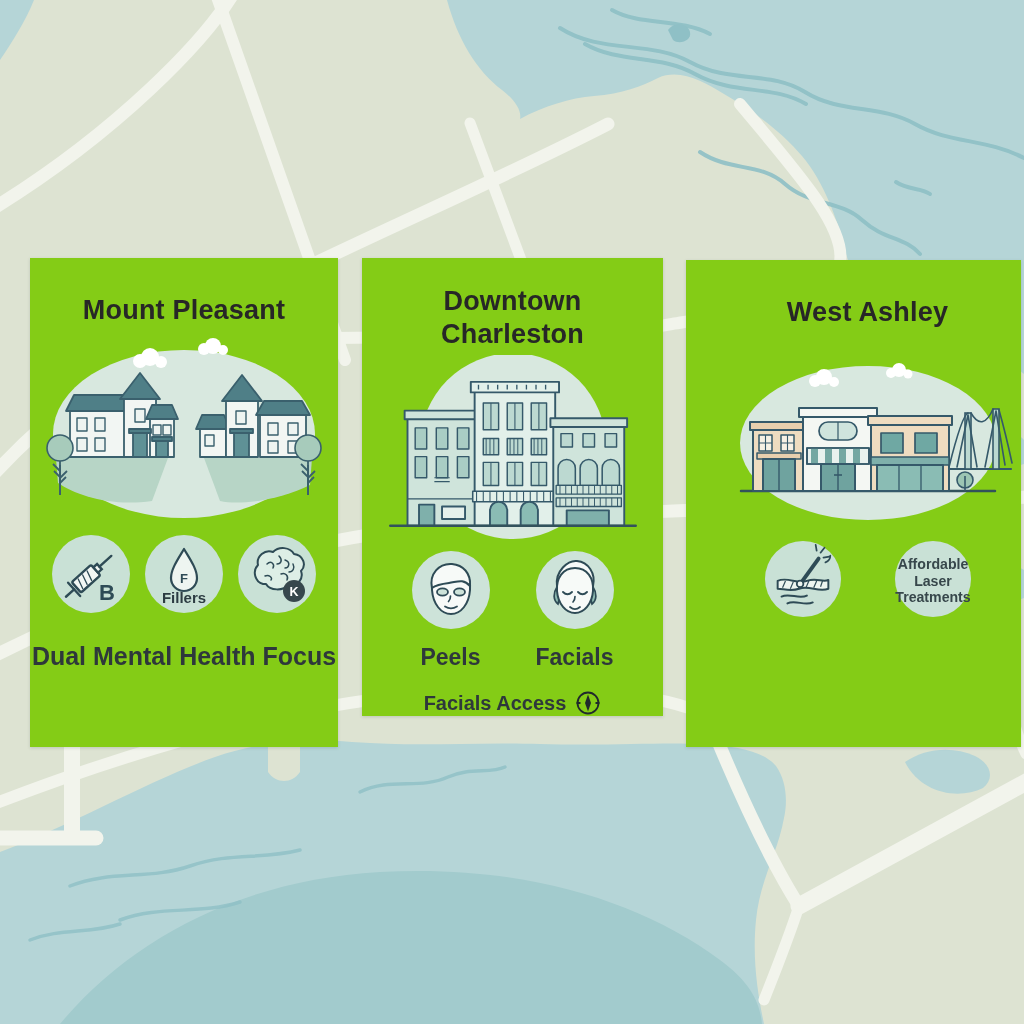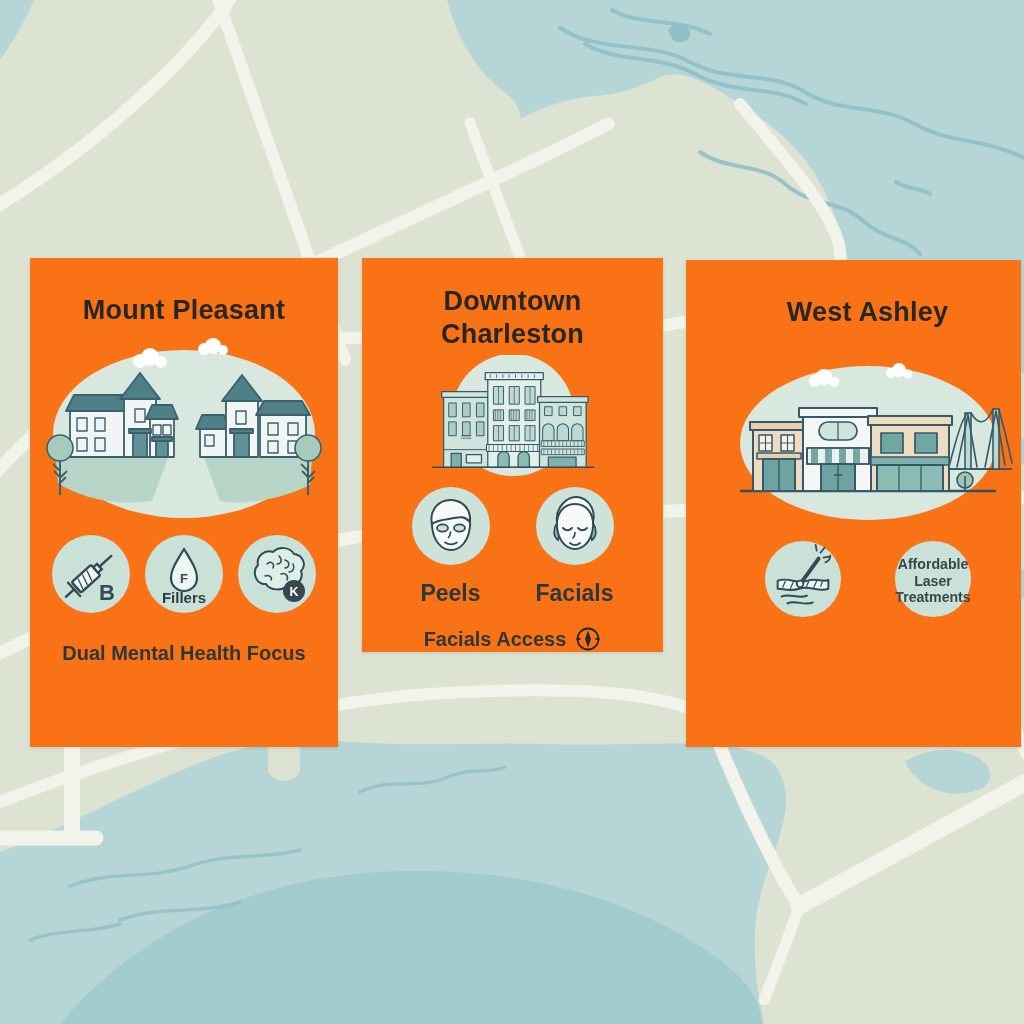--- a/index.html
+++ b/index.html
@@ -1,38 +1,38 @@
 <!DOCTYPE html>
 <html><head>
 <meta charset="utf-8">
 <style>
   html,body{margin:0;padding:0;}
   body{width:1024px;height:1024px;overflow:hidden;position:relative;
        font-family:"Liberation Sans",sans-serif;background:#dde3d2;}
   #map-bg{position:absolute;left:0;top:0;width:1024px;height:1024px;}
-  .card{position:absolute;background:#f97316;box-shadow:0 1px 3px rgba(50,70,60,.18);
+  .card{position:absolute;background:#84cc16;box-shadow:0 1px 3px rgba(50,70,60,.18);
         display:flex;flex-direction:column;align-items:center;}
   #card-1{left:30px;top:258px;width:308px;height:489px;}
-  #card-2{left:362px;top:258px;width:301px;height:394px;}
+  #card-2{left:362px;top:258px;width:301px;height:458px;}
   #card-3{left:686px;top:260px;width:307px;height:487px;padding-left:28px;}
   .card-title{font-size:27px;font-weight:700;color:#272727;text-align:center;line-height:33px;letter-spacing:.2px;}
   #card-1 .card-title{margin-top:36px;}
   #card-2 .card-title{margin-top:27px;}
   #card-3 .card-title{margin-top:36px;}
   .illo{display:block;}
   #card-1 .illo{margin-top:10px;}
   #card-2 .illo{margin-top:4px;}
   #card-3 .illo{margin-top:22px;}
   .icons-row{display:flex;justify-content:center;align-items:flex-start;}
   #card-1 .icons-row{margin-top:12px;gap:13px;}
   #card-2 .icons-row{margin-top:8px;gap:44px;}
   #card-3 .icons-row{margin-top:14px;gap:52px;}
   .icon-col{display:flex;flex-direction:column;align-items:center;}
   .icon-label{margin-top:14px;font-size:23px;font-weight:600;color:#2e383b;}
-  .feature-line{margin-top:28px;font-size:20px;font-weight:600;color:#2e383b;}
+  .feature-line{margin-top:28px;font-size:25px;font-weight:600;color:#2e383b;}
   .drive-line{margin-top:25px;font-size:20px;font-weight:600;color:#2e383b;}
   #card-3 .drive-line{margin-top:48px;}
   .footer-line{margin-top:19px;font-size:20px;font-weight:600;color:#2e383b;
                display:flex;align-items:center;gap:9px;}
   svg text{font-family:"Liberation Sans",sans-serif;}
 </style>
 </head>
 <body>
 
 <svg id="map-bg" viewBox="0 0 1024 1024" aria-hidden="true">

